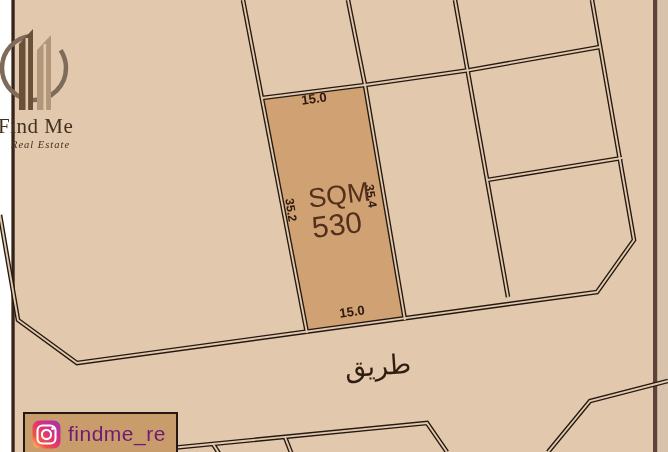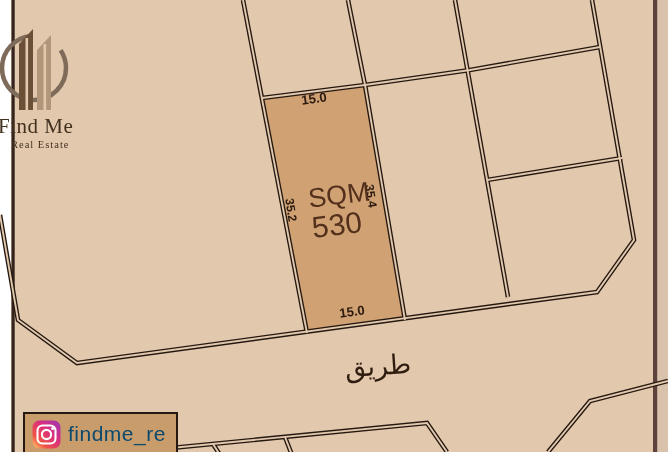--- a/index.html
+++ b/index.html
@@ -38,26 +38,26 @@
   .dim-right{left:349px;top:189px;transform:rotate(81deg);font-size:12px;}
   .sqm{left:297px;top:180px;width:84px;font-size:27px;color:var(--parcel_text);transform:rotate(-7deg);}
   .area{left:295px;top:208px;width:84px;font-size:30px;color:var(--parcel_text);transform:rotate(-7deg);}
   .road{left:336px;top:350px;width:84px;font-size:27px;color:#2f1d10;transform:rotate(-4deg);font-family:"DejaVu Sans", sans-serif;}
 
   .logo{position:absolute;left:0;top:16px;width:110px;height:145px;}
   .logo-mark{position:absolute;left:0;top:4px;}
   .logo-title{position:absolute;left:-2px;top:98px;font-family:"Liberation Serif", serif;
     font-size:21px;color:#42301f;letter-spacing:.5px;white-space:nowrap;}
   .logo-sub{position:absolute;left:11px;top:123px;font-family:"Liberation Serif", serif;
-    font-size:10.5px;color:#42301f;letter-spacing:1px;white-space:nowrap;}
+    font-size:10.5px;color:#42301f;letter-spacing:1px;white-space:nowrap;font-style:italic;}
 
   .badge{position:absolute;left:23px;top:412px;width:155px;height:44px;
     background:var(--badge_bg);border:2px solid var(--line);box-sizing:border-box;
     display:flex;align-items:center;gap:7px;padding-left:7px;}
-  .badge-text{font-size:21px;color:#0c4a6e;letter-spacing:.5px;}
+  .badge-text{font-size:21px;color:#701a75;letter-spacing:.5px;}
 </style>
 </head>
 <body>
 
 <div class="stage">
 
   <svg class="map" width="668" height="452" viewBox="0 0 668 452">
 
     <rect class="white-strip" x="0" y="0" width="11" height="452"></rect>
     <rect class="right-strip" x="657" y="0" width="11" height="452"></rect>

